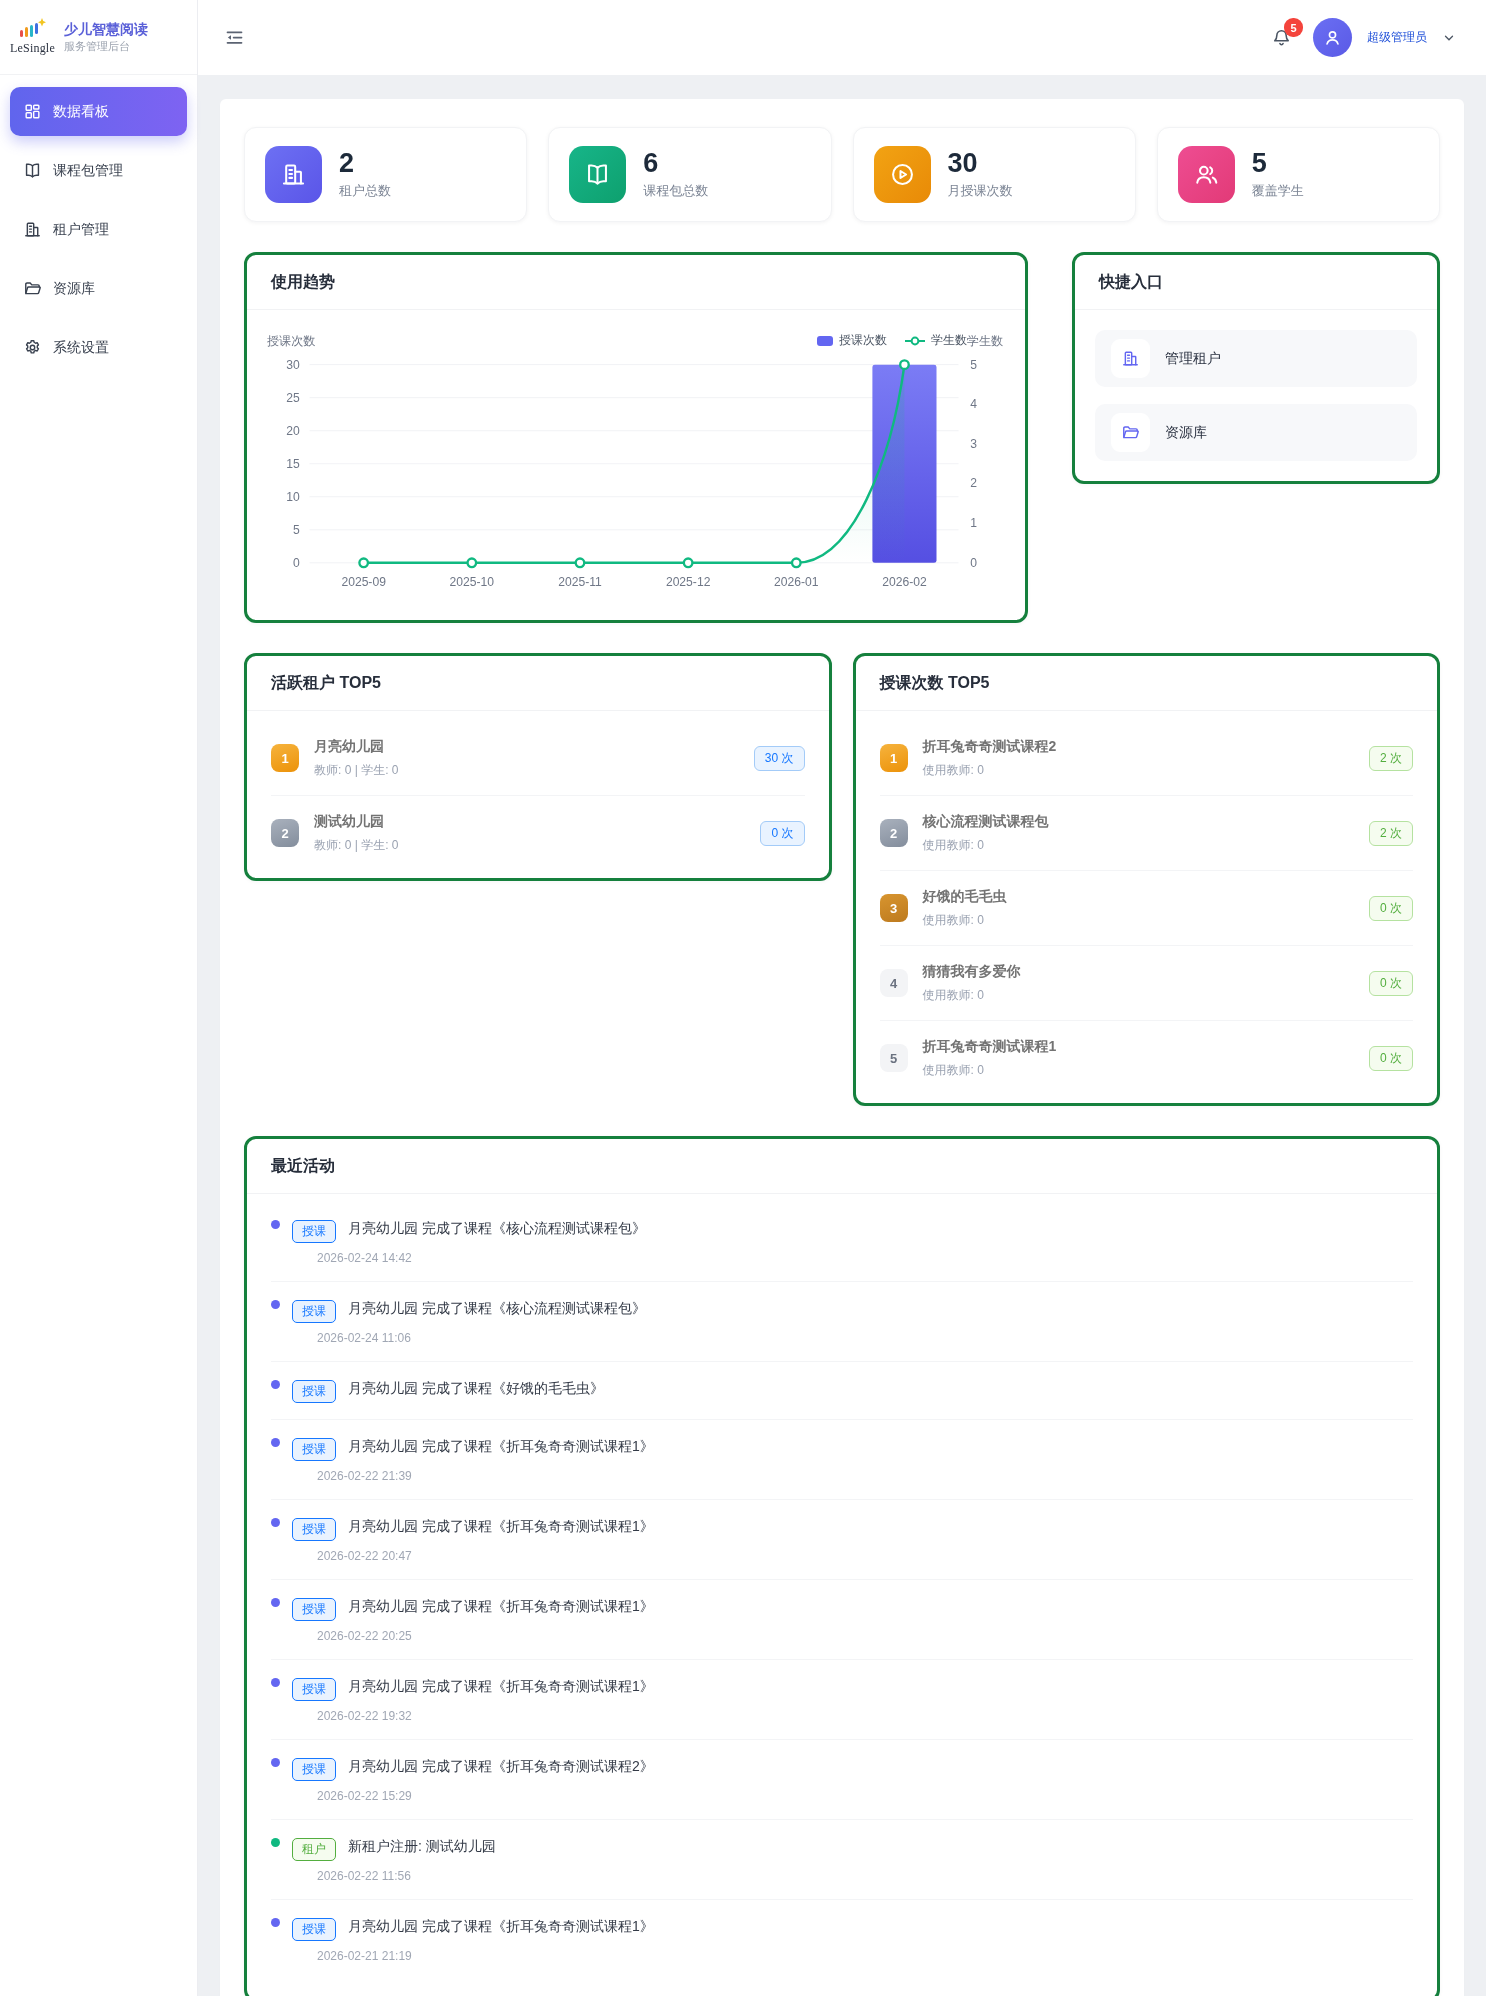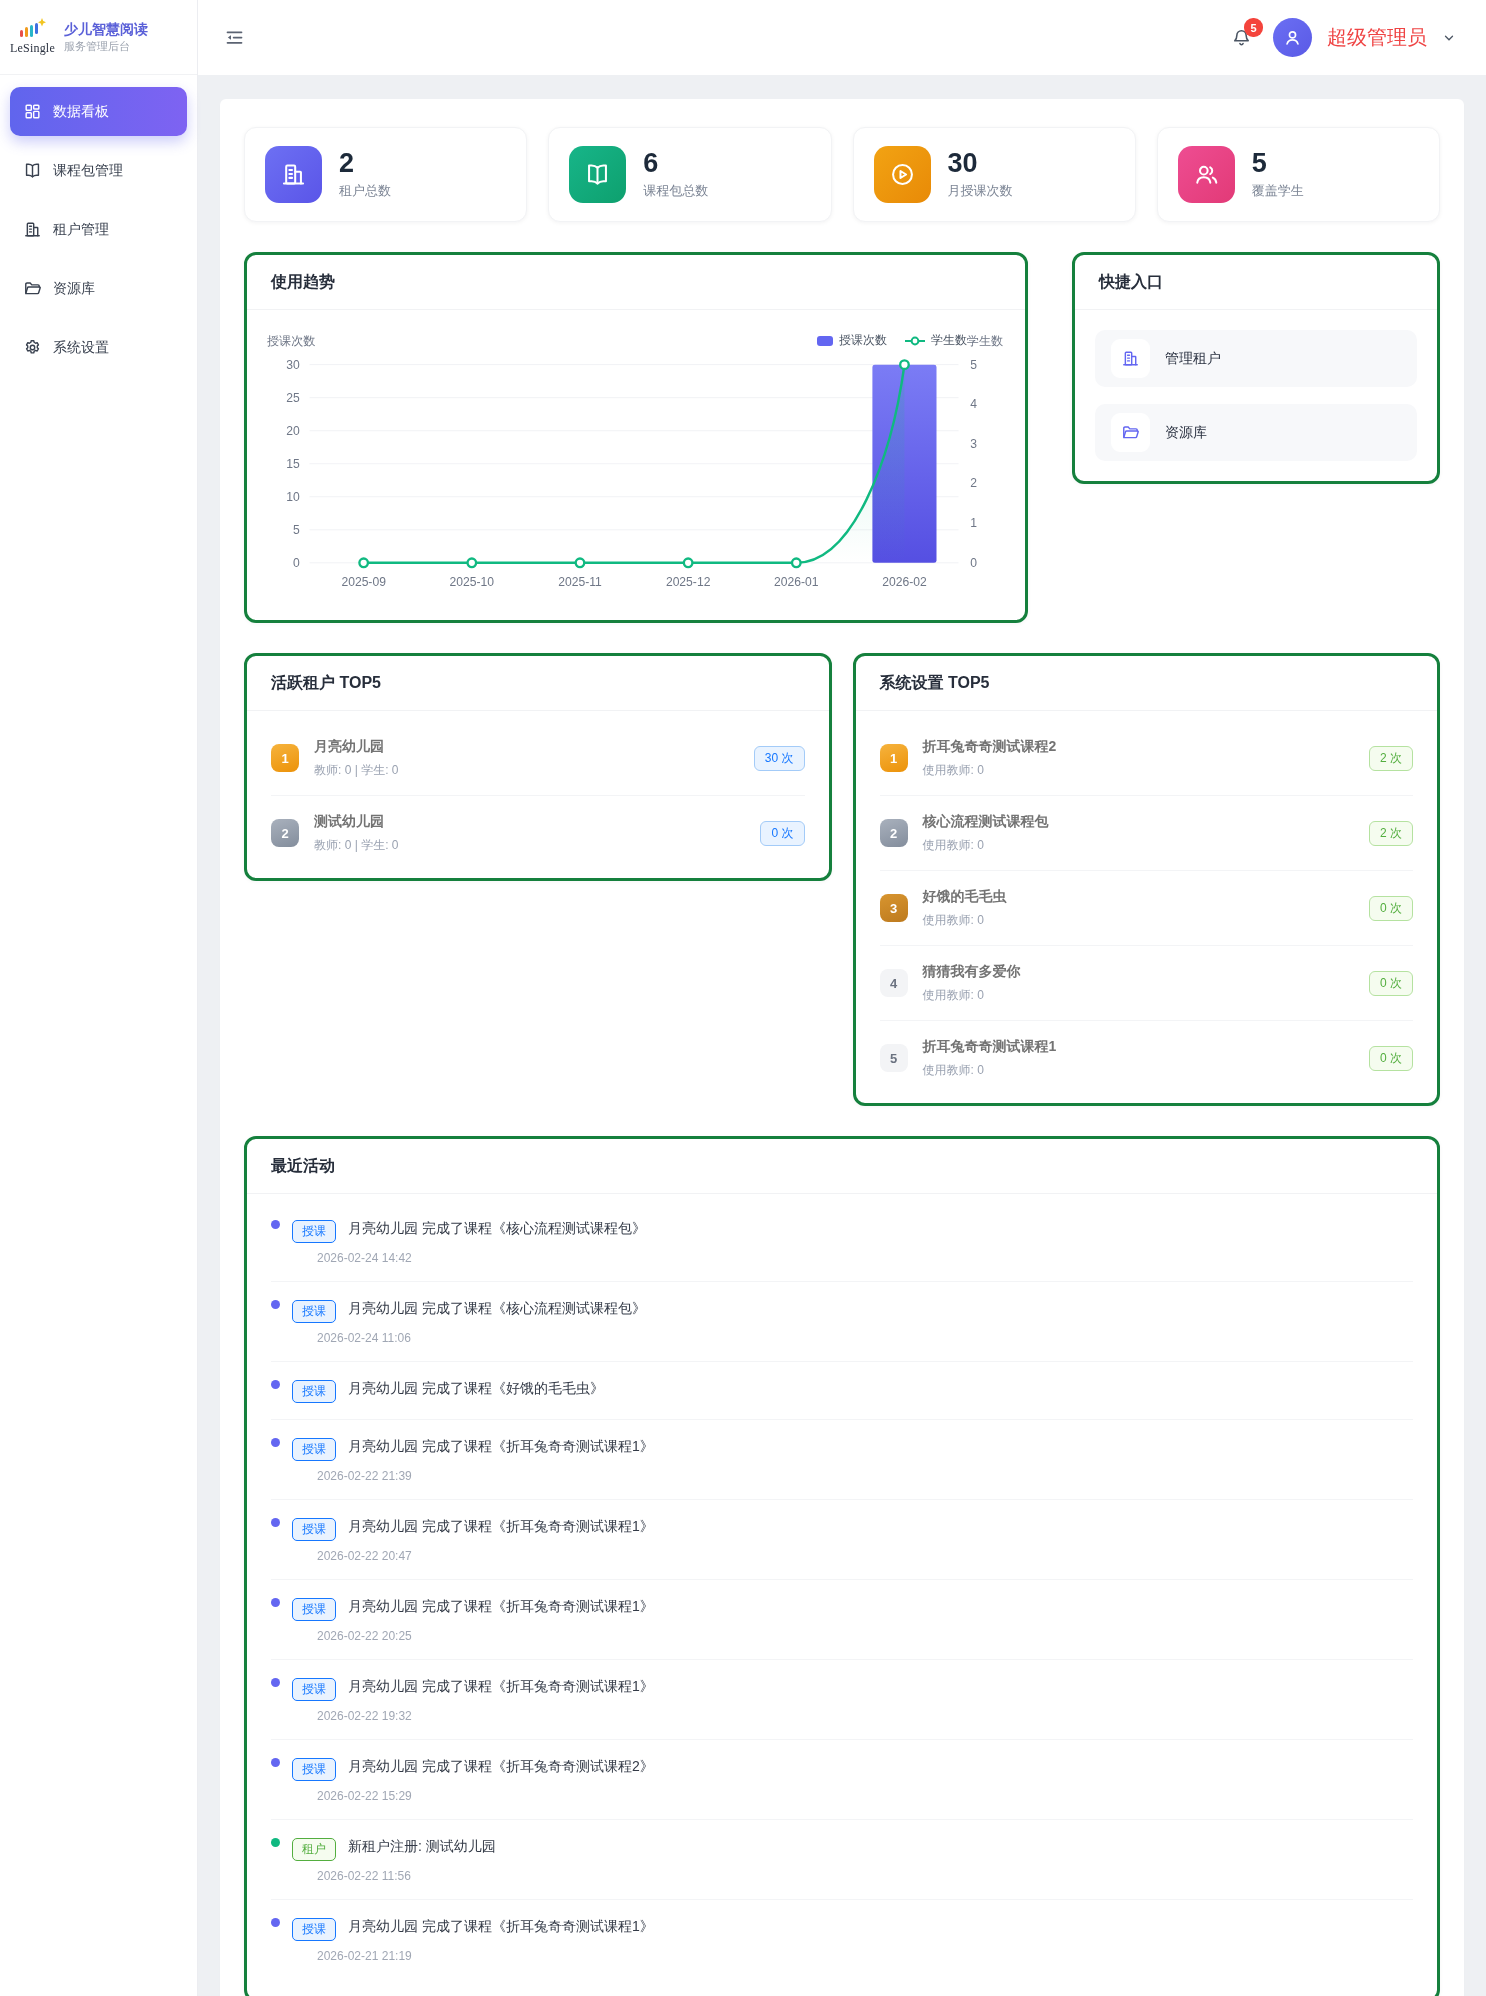--- a/index.html
+++ b/index.html
@@ -29,21 +29,21 @@
   .collapse-btn svg { width:21px; height:21px; }
   .header-right { display:flex; align-items:center; gap:15px; }
   .bell-wrap { position:relative; color:#4b5563; cursor:pointer; display:flex; margin-right:6px; }
   .bell-wrap svg { width:21px; height:21px; }
   .notif-badge { position:absolute; top:-9px; right:-11px; background:#f4443c; color:#fff; border-radius:9px;
                  min-width:19px; height:19px; font-size:11px; display:flex; align-items:center; justify-content:center;
                  padding:0 5px; font-weight:bold; }
   .avatar { width:39px; height:39px; border-radius:50%; background:linear-gradient(135deg,#6b6ff3,#5a5ae6);
             display:flex; align-items:center; justify-content:center; color:#fff; cursor:pointer; }
   .avatar svg { width:21px; height:21px; }
-  .user-name { font-size:20px; color:#ef4444; cursor:pointer; }
+  .user-name { font-size:12px; color:#1d4ed8; cursor:pointer; }
   .chevron { color:#4b5563; display:flex; cursor:pointer; }
   .chevron svg { width:14px; height:14px; }
 
   
   .page { padding:24px 22px 26px; }
   .content { background:#fff; border-radius:6px; padding:28px 24px 30px; box-shadow:0 1px 2px rgba(0,0,0,.02); }
   .card { border:3px solid #15803d; border-radius:12px; box-shadow:0 1px 4px rgba(15,23,42,.04); background:#fff; }
   .card-header { padding:17px 24px 16px; border-bottom:1px solid #f1f2f4; font-size:16px; font-weight:bold; color:#272e3b; }
 
   
@@ -393,21 +393,21 @@
                   <span>
                     <div class="top-name">测试幼儿园</div>
                     <div class="top-meta">教师: 0 | 学生: 0</div>
                   </span>
                   <span class="count-badge badge-blue">0 次</span>
                 </div>
               </div>
           </div>
 
           <div class="card">
-            <div class="card-header">系统设置 TOP5</div>
+            <div class="card-header">授课次数 TOP5</div>
             <div class="toplist-body">
 
                 <div class="top-row">
                   <span class="rank rank-1">1</span>
                   <span>
                     <div class="top-name">折耳兔奇奇测试课程2</div>
                     <div class="top-meta">使用教师: 0</div>
                   </span>
                   <span class="count-badge badge-green">2 次</span>
                 </div>

